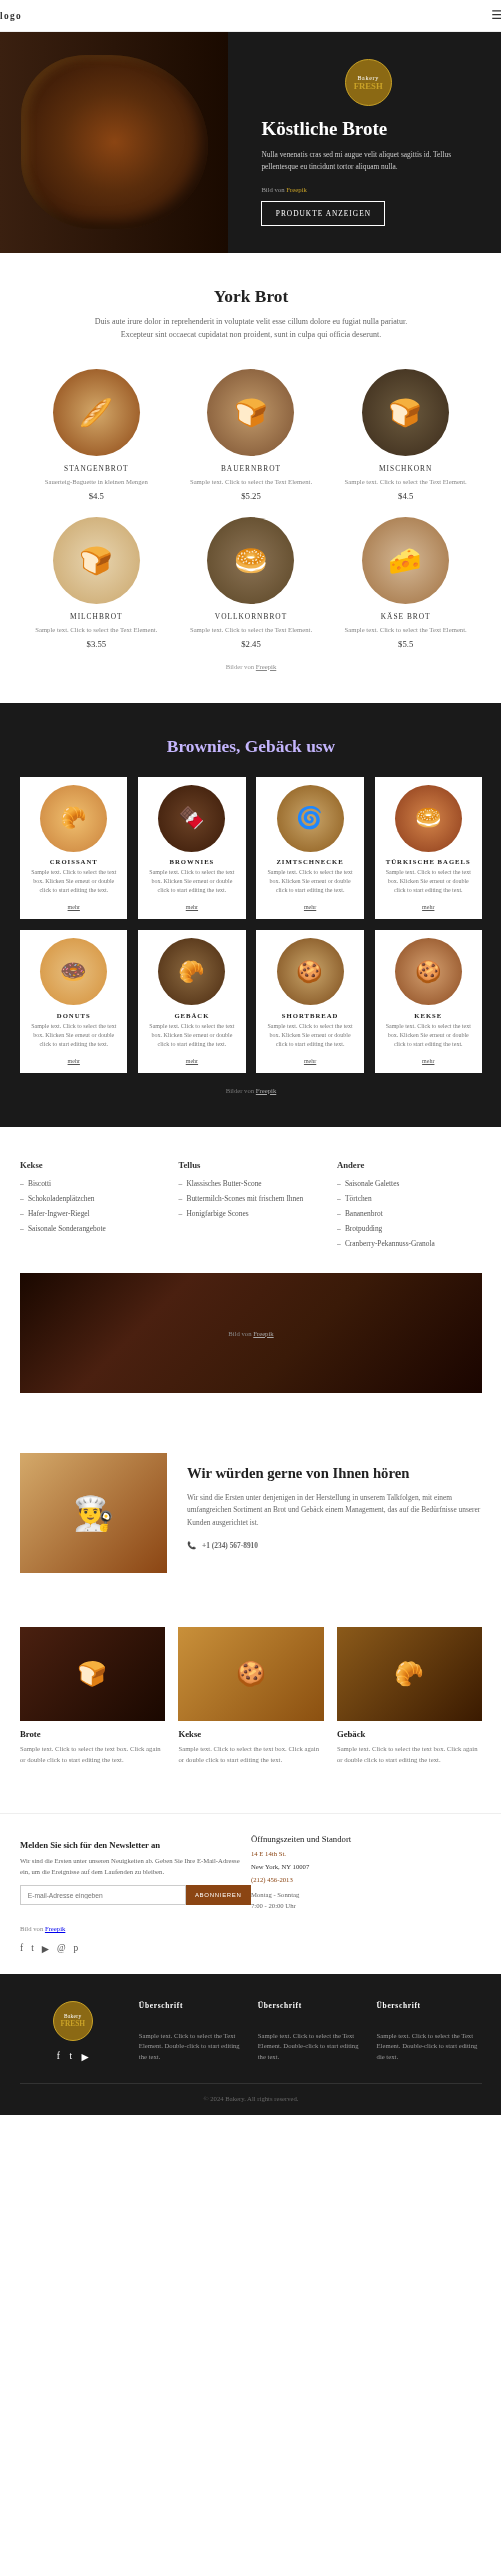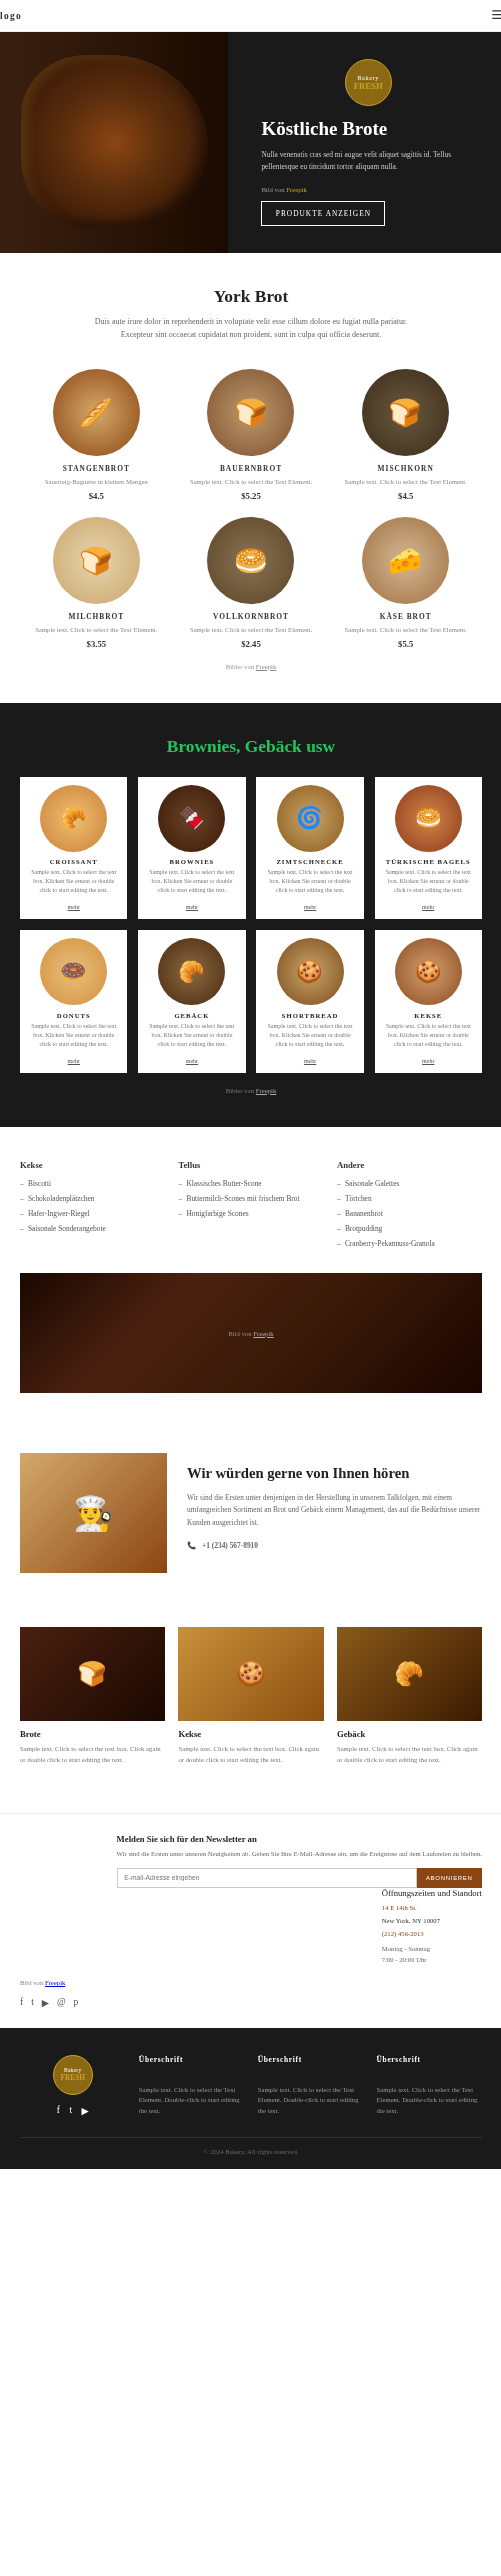--- a/index.html
+++ b/index.html
@@ -64,29 +64,29 @@
     .bread-circle {
       width: 87px; height: 87px; border-radius: 50%;
       margin: 0 auto 8px auto; overflow: hidden;
       background: #d4a96a;
     }
     .bread-circle-inner {
       width: 100%; height: 100%;
       display: flex; align-items: center; justify-content: center;
       font-size: 27px;
     }
-    .bread-name { font-size: 7.4px; font-weight: bold; letter-spacing: 1px; text-transform: uppercase; margin-bottom: 4px; }
+    .bread-name { font-size: 7.4px; font-weight: normal; letter-spacing: 1px; text-transform: uppercase; margin-bottom: 4px; }
     .bread-desc { font-size: 6.7px; color: #888; margin-bottom: 4px; line-height: 1.5; }
-    .bread-price { font-size: 8.7px; font-weight: bold; color: #333; }
+    .bread-price { font-size: 8.7px; font-weight: normal; color: #333; }
     .photo-credit { font-size: 6.7px; color: #999; margin-top: 13.4px; }
     .photo-credit a { color: #888; }
 
     
     .section-brownies { background: #1a1a1a; color: #fff; padding: 33px 20px; }
-    .section-brownies .section-title { color: #22c55e; }
+    .section-brownies .section-title { color: #c4b5fd; }
     .brownies-grid { display: grid; grid-template-columns: repeat(4, 1fr); gap: 10.7px; margin-bottom: 10.7px; }
     .brownie-item { background: #fff; color: #333; padding: 8px; text-align: center; }
     .brownie-circle {
       width: 67px; height: 67px; border-radius: 50%;
       margin: 0 auto 6.7px auto; overflow: hidden;
       background: #c9a227;
       display: flex; align-items: center; justify-content: center;
       font-size: 21.4px;
     }
     .brownie-name { font-size: 6.7px; font-weight: bold; letter-spacing: 1px; text-transform: uppercase; margin-bottom: 3.3px; color: #222; }
@@ -130,21 +130,21 @@
       background: linear-gradient(135deg, #8B4513 0%, #3a1a00 100%);
       margin-bottom: 8px;
       display: flex; align-items: center; justify-content: center;
       font-size: 24px;
     }
     .three-title { font-size: 8.7px; font-weight: bold; margin-bottom: 5.4px; color: #222; }
     .three-desc { font-size: 6.7px; color: #777; line-height: 1.6; }
 
     
     .section-newsletter { padding: 20px; background: #fff; border-top: 0.7px solid #eee; }
-    .newsletter-content { display: flex; align-items: flex-end; margin-bottom: 13.4px; flex-direction: column; }
+    .newsletter-content { display: flex; align-items: center; margin-bottom: 13.4px; }
     .newsletter-left { flex: 1; }
     .newsletter-left h3 { font-size: 8.7px; font-weight: bold; margin-bottom: 5.4px; color: #222; }
     .newsletter-left p { font-size: 6.7px; color: #666; line-height: 1.6; }
     .newsletter-right { flex: 1; }
     .newsletter-right h3 { font-size: 8.7px; font-weight: normal; margin-bottom: 5.4px; color: #222; }
     .newsletter-right p { font-size: 6.7px; color: #333; margin-bottom: 2.7px; line-height: 1.5; }
     .newsletter-right a { color: #8B4513; text-decoration: none; }
     .newsletter-right .hours { font-size: 6.7px; color: #666; margin-top: 5.4px; line-height: 1.6; }
     .newsletter-form { display: flex; gap: 0; margin-top: 8px; }
     .newsletter-form input {
@@ -353,21 +353,21 @@
         <li>Biscotti</li>
         <li>Schokoladenplätzchen</li>
         <li>Hafer-Ingwer-Riegel</li>
         <li>Saisonale Sonderangebote</li>
       </ul>
     </div>
     <div class="sweets-col">
       <h3>Tellus</h3>
       <ul>
         <li>Klassisches Butter-Scone</li>
-        <li>Buttermilch-Scones mit frischem Brot</li>
+        <li>Buttermilch-Scones mit frischem Ihnen</li>
         <li>Honigfarbige Scones</li>
       </ul>
     </div>
     <div class="sweets-col">
       <h3>Andere</h3>
       <ul>
         <li>Saisonale Galettes</li>
         <li>Törtchen</li>
         <li>Bananenbrot</li>
         <li>Brotpudding</li>

